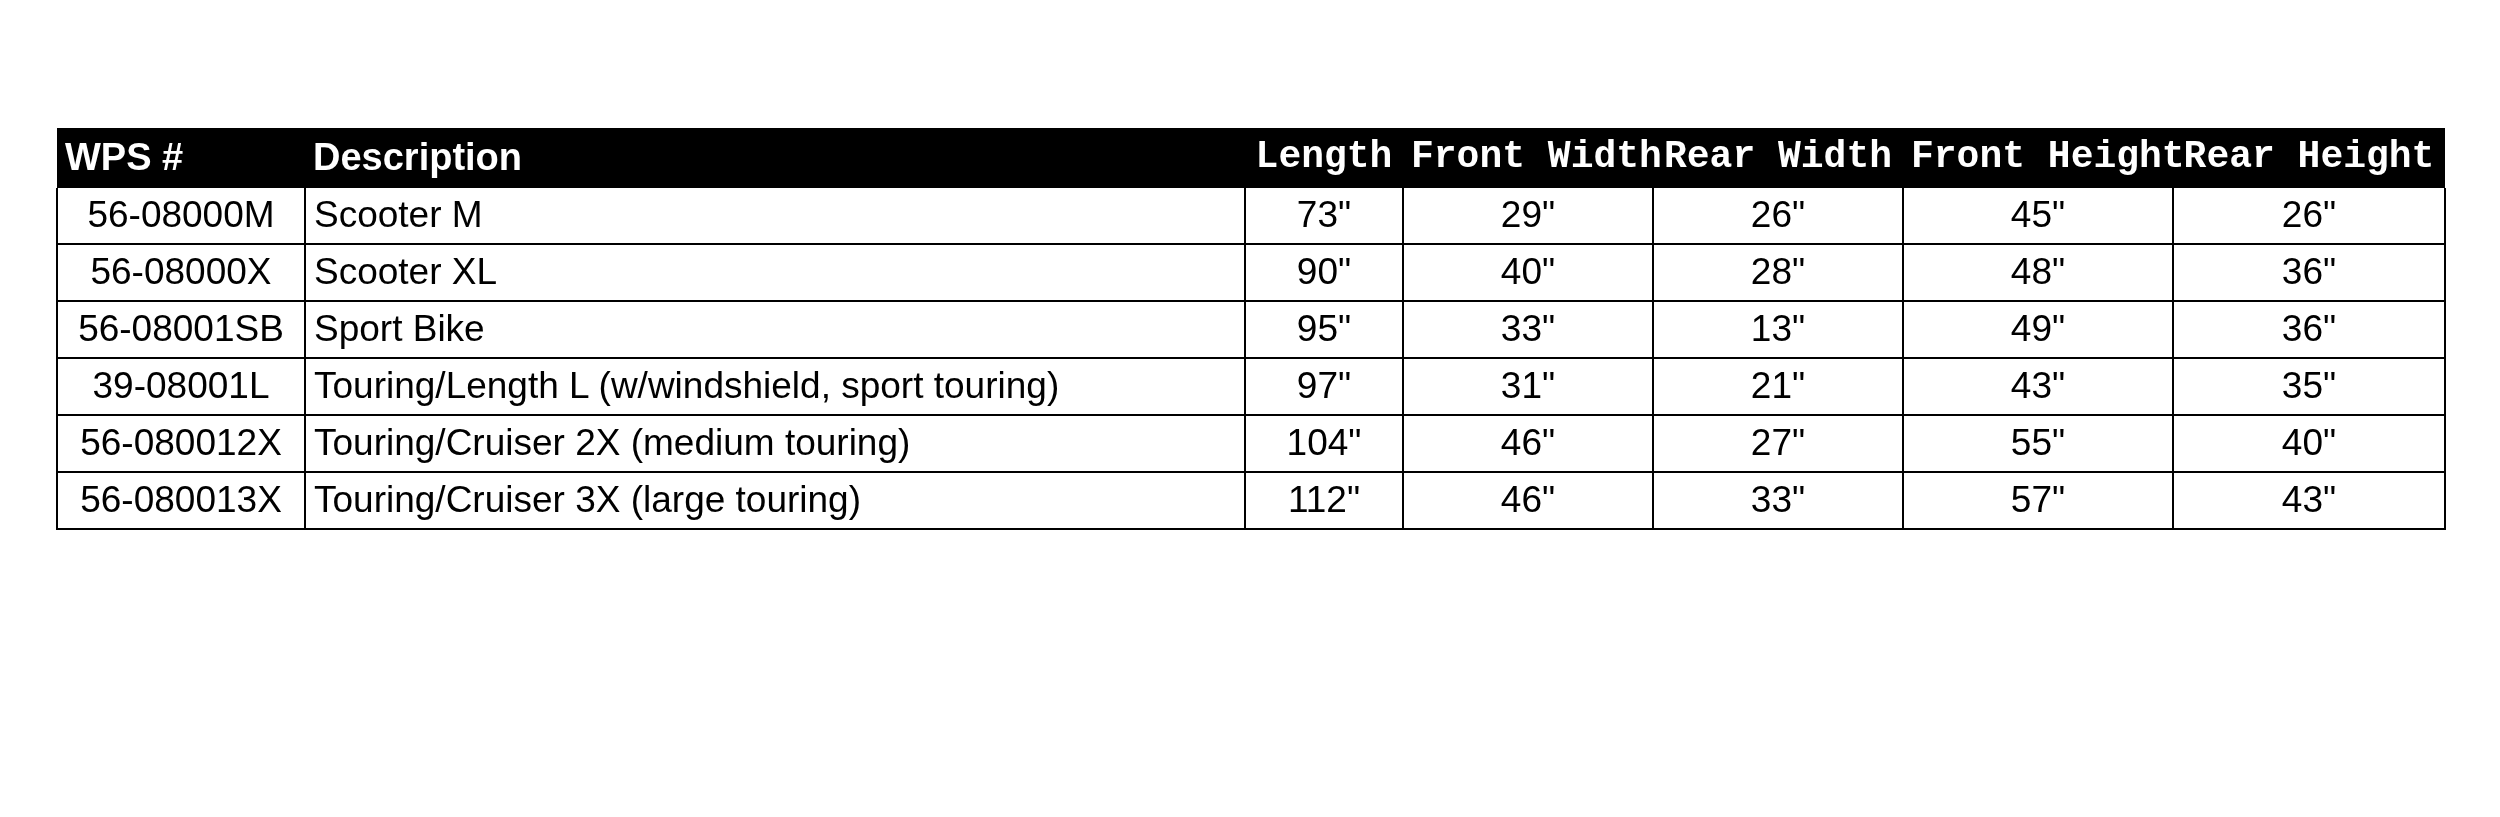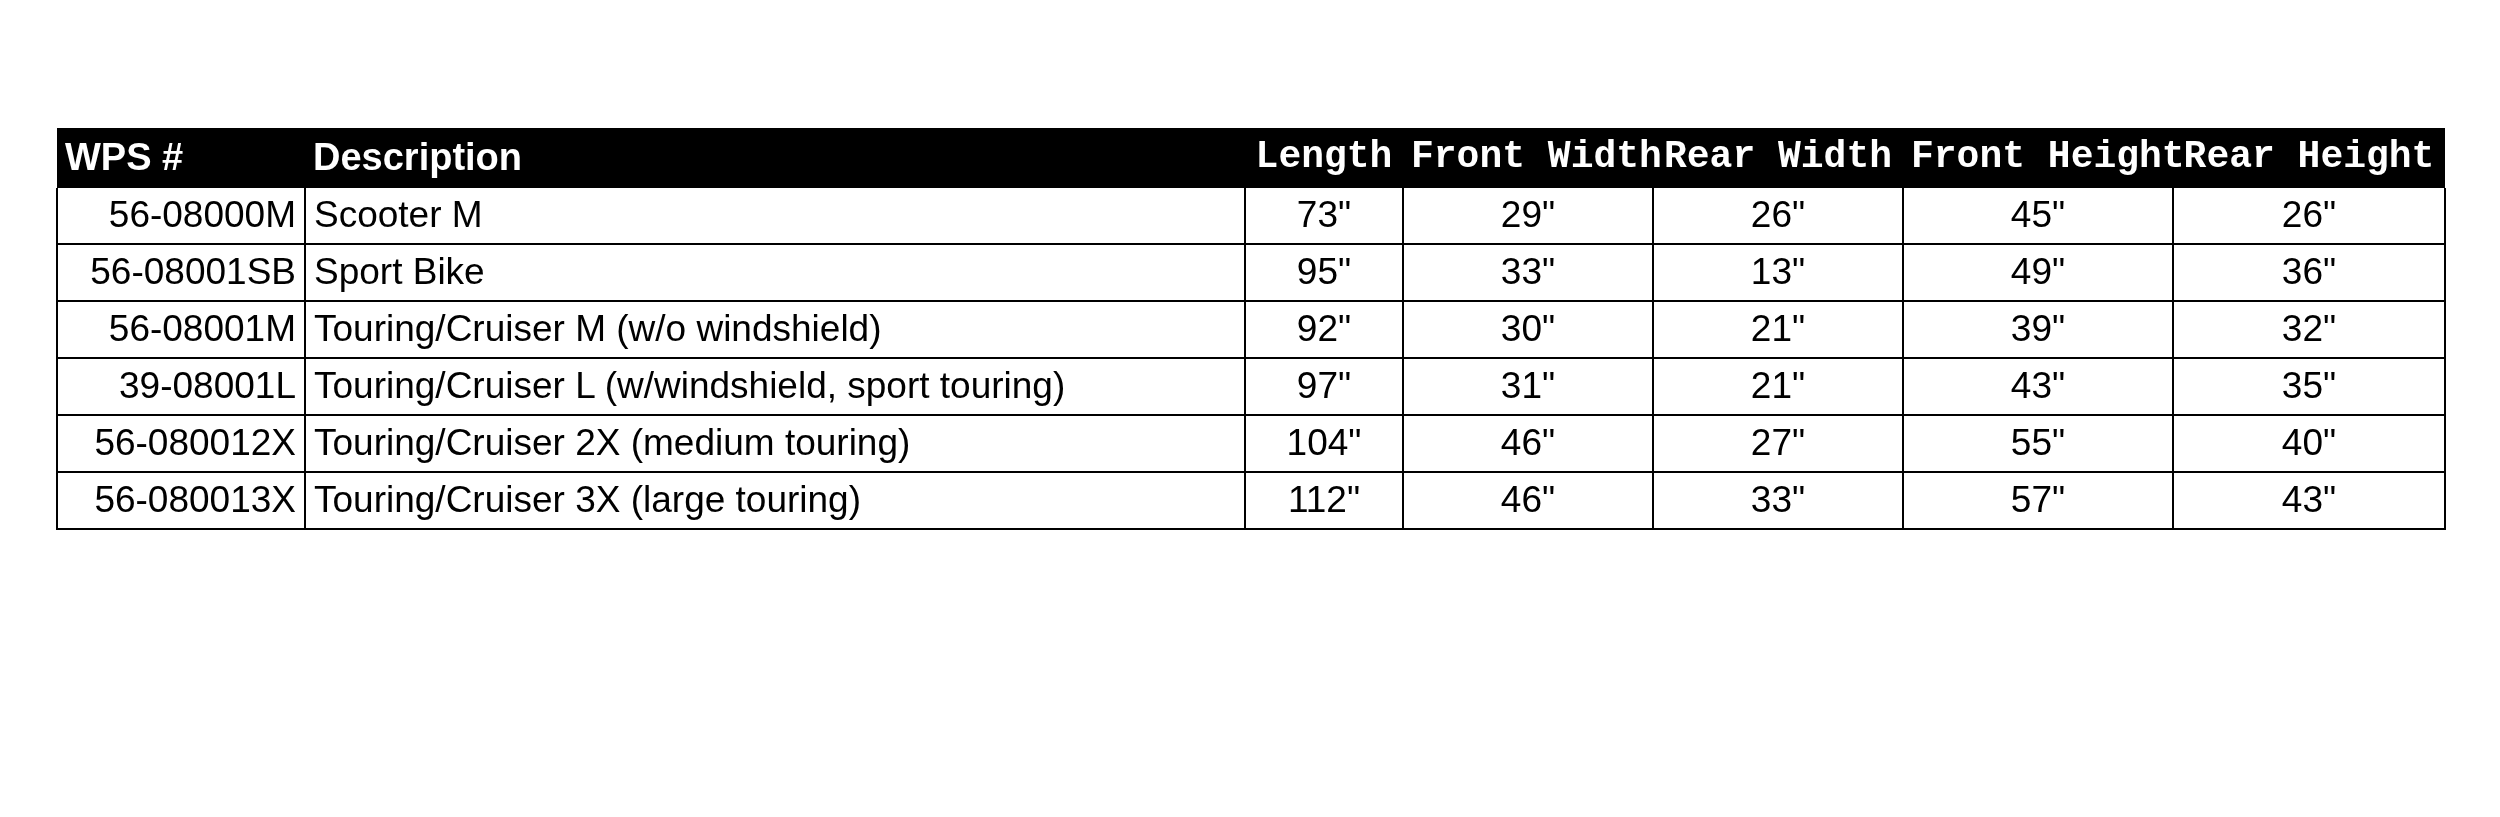--- a/index.html
+++ b/index.html
@@ -59,21 +59,21 @@
     font-size: 37px;
     line-height: 1.0;
     padding: 8px 8px 10px 8px;
     border-right: 2px solid #000000;
     border-bottom: 2px solid #000000;
     background: #ffffff;
     white-space: nowrap;
     overflow: hidden;
   }
   tbody td.col-wps {
-    text-align: right;
+    text-align: center;
     padding-left: 12px;
     border-left: 2px solid #000000;
   }
   tbody td.col-desc {
     text-align: left;
     padding-left: 14px;
     margin-top: 12px;
   }
   tbody td.col-num {
     text-align: center;
@@ -117,40 +117,40 @@
         <tr>
           <td class="col-wps">56-08000M</td>
           <td class="col-desc">Scooter M</td>
           <td class="col-num">73"</td>
           <td class="col-num">29"</td>
           <td class="col-num">26"</td>
           <td class="col-num">45"</td>
           <td class="col-num">26"</td>
         </tr>
         <tr>
+          <td class="col-wps">56-08000X</td>
+          <td class="col-desc">Scooter XL</td>
+          <td class="col-num">90"</td>
+          <td class="col-num">40"</td>
+          <td class="col-num">28"</td>
+          <td class="col-num">48"</td>
+          <td class="col-num">36"</td>
+        </tr>
+        <tr>
           <td class="col-wps">56-08001SB</td>
           <td class="col-desc">Sport Bike</td>
           <td class="col-num">95"</td>
           <td class="col-num">33"</td>
           <td class="col-num">13"</td>
           <td class="col-num">49"</td>
           <td class="col-num">36"</td>
         </tr>
         <tr>
-          <td class="col-wps">56-08001M</td>
-          <td class="col-desc">Touring/Cruiser M (w/o windshield)</td>
-          <td class="col-num">92"</td>
-          <td class="col-num">30"</td>
-          <td class="col-num">21"</td>
-          <td class="col-num">39"</td>
-          <td class="col-num">32"</td>
-        </tr>
-        <tr>
           <td class="col-wps">39-08001L</td>
-          <td class="col-desc">Touring/Cruiser L (w/windshield, sport touring)</td>
+          <td class="col-desc">Touring/Length L (w/windshield, sport touring)</td>
           <td class="col-num">97"</td>
           <td class="col-num">31"</td>
           <td class="col-num">21"</td>
           <td class="col-num">43"</td>
           <td class="col-num">35"</td>
         </tr>
         <tr>
           <td class="col-wps">56-080012X</td>
           <td class="col-desc">Touring/Cruiser 2X (medium touring)</td>
           <td class="col-num">104"</td>

